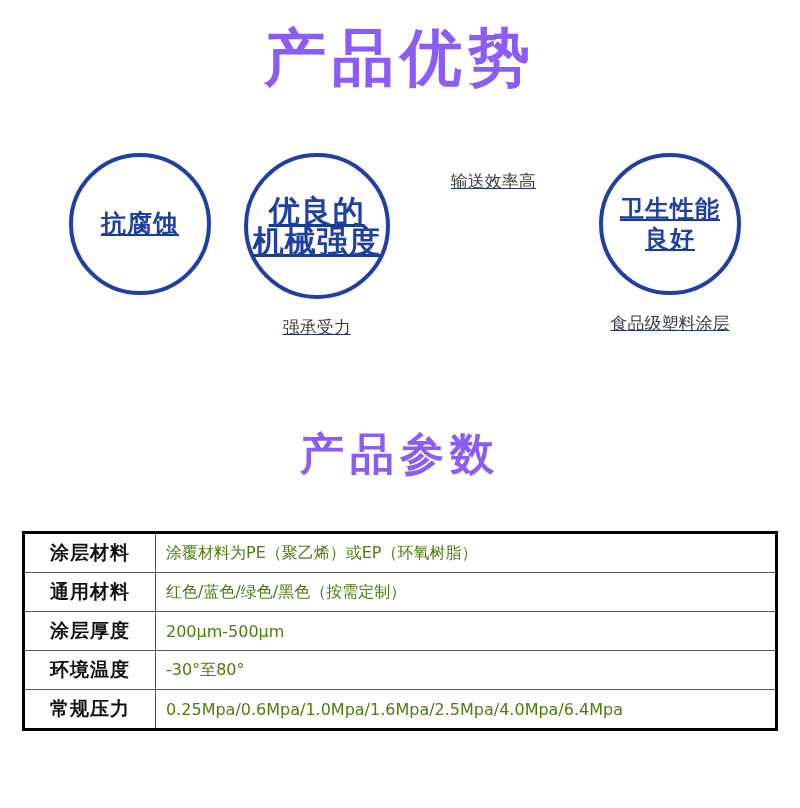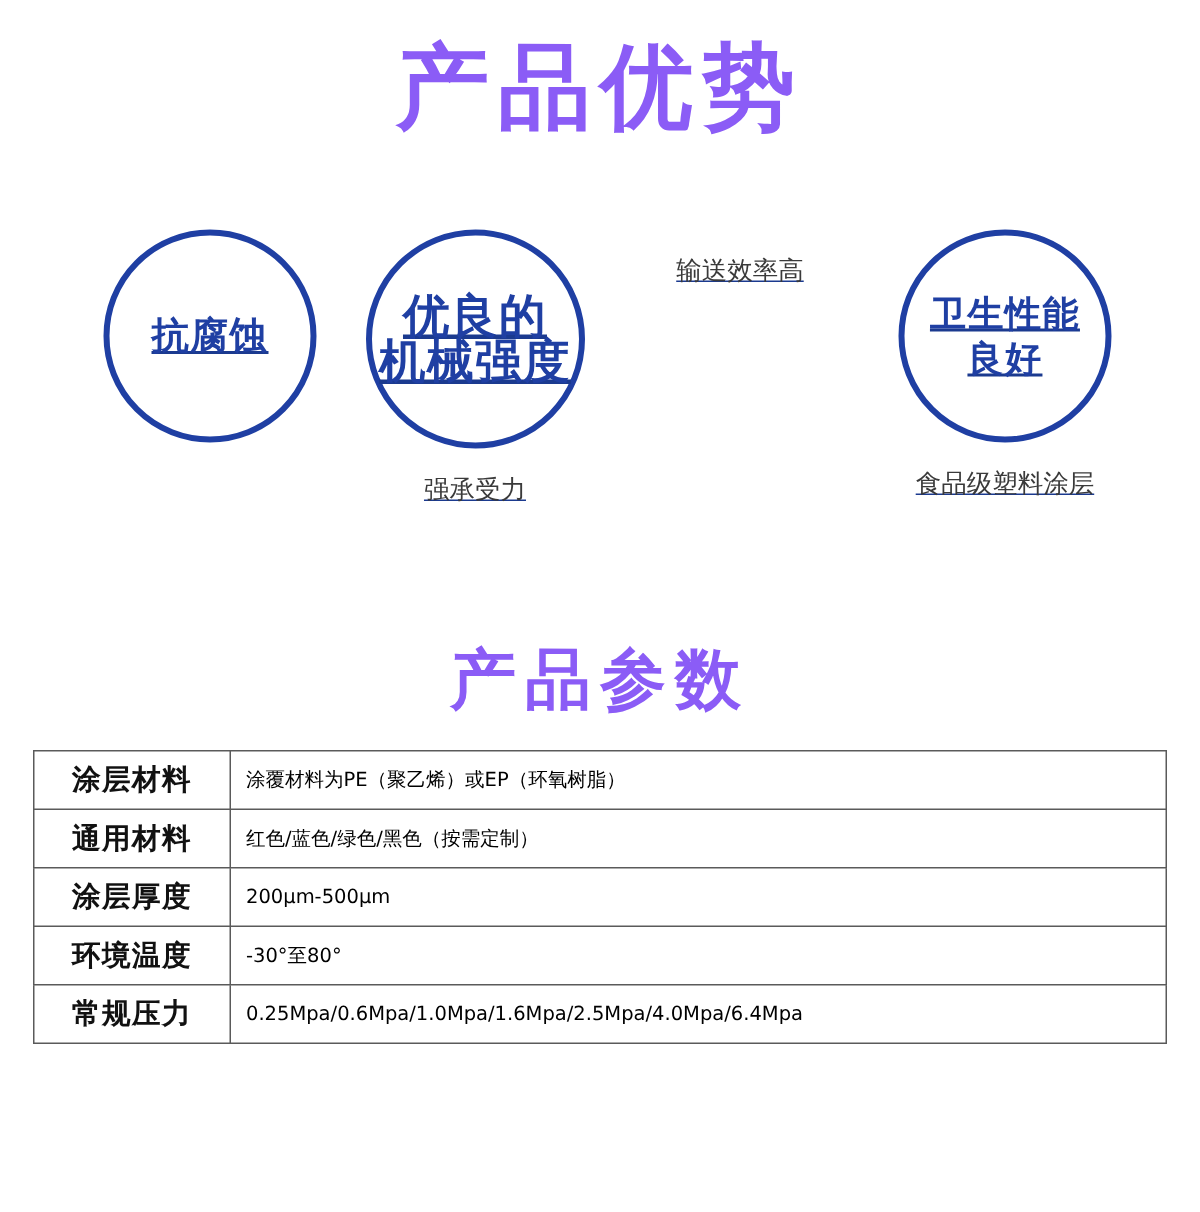--- a/index.html
+++ b/index.html
@@ -91,46 +91,46 @@
     font-family: "DejaVu Sans", sans-serif;
     white-space: pre-line;
   }
   .adv-1 .circle { width: 146px; height: 146px; }
   .adv-1 .circle-text { font-size: 31px; }
   .adv-3 .circle-text { font-size: 24px; }
 
   
   #params-table {
     position: absolute;
-    top: 500px;
+    top: 531px;
     left: 22px;
     width: 756px;
     border-collapse: collapse;
-    border: 1px solid #000000;
+    border: 3px solid #000000;
     table-layout: fixed;
   }
   #params-table td {
     border: 1px solid #5a5a5a;
     height: 38px;
     padding: 0 10px;
     vertical-align: middle;
     font-family: "DejaVu Sans", sans-serif;
   }
   td.param-label {
     width: 110px;
     font-weight: bold;
     font-size: 19px;
     color: #111111;
     text-align: center;
     letter-spacing: 1px;
     padding: 0 4px;
   }
   td.param-value {
-    font-size: 13px;
-    color: #000000;
+    font-size: 16px;
+    color: #4d7c0f;
     letter-spacing: 0px;
   }
 </style>
 </head>
 <body>
 
 <div class="page">
 
   <div class="section-title" id="advantages-title">产品优势</div>
 

